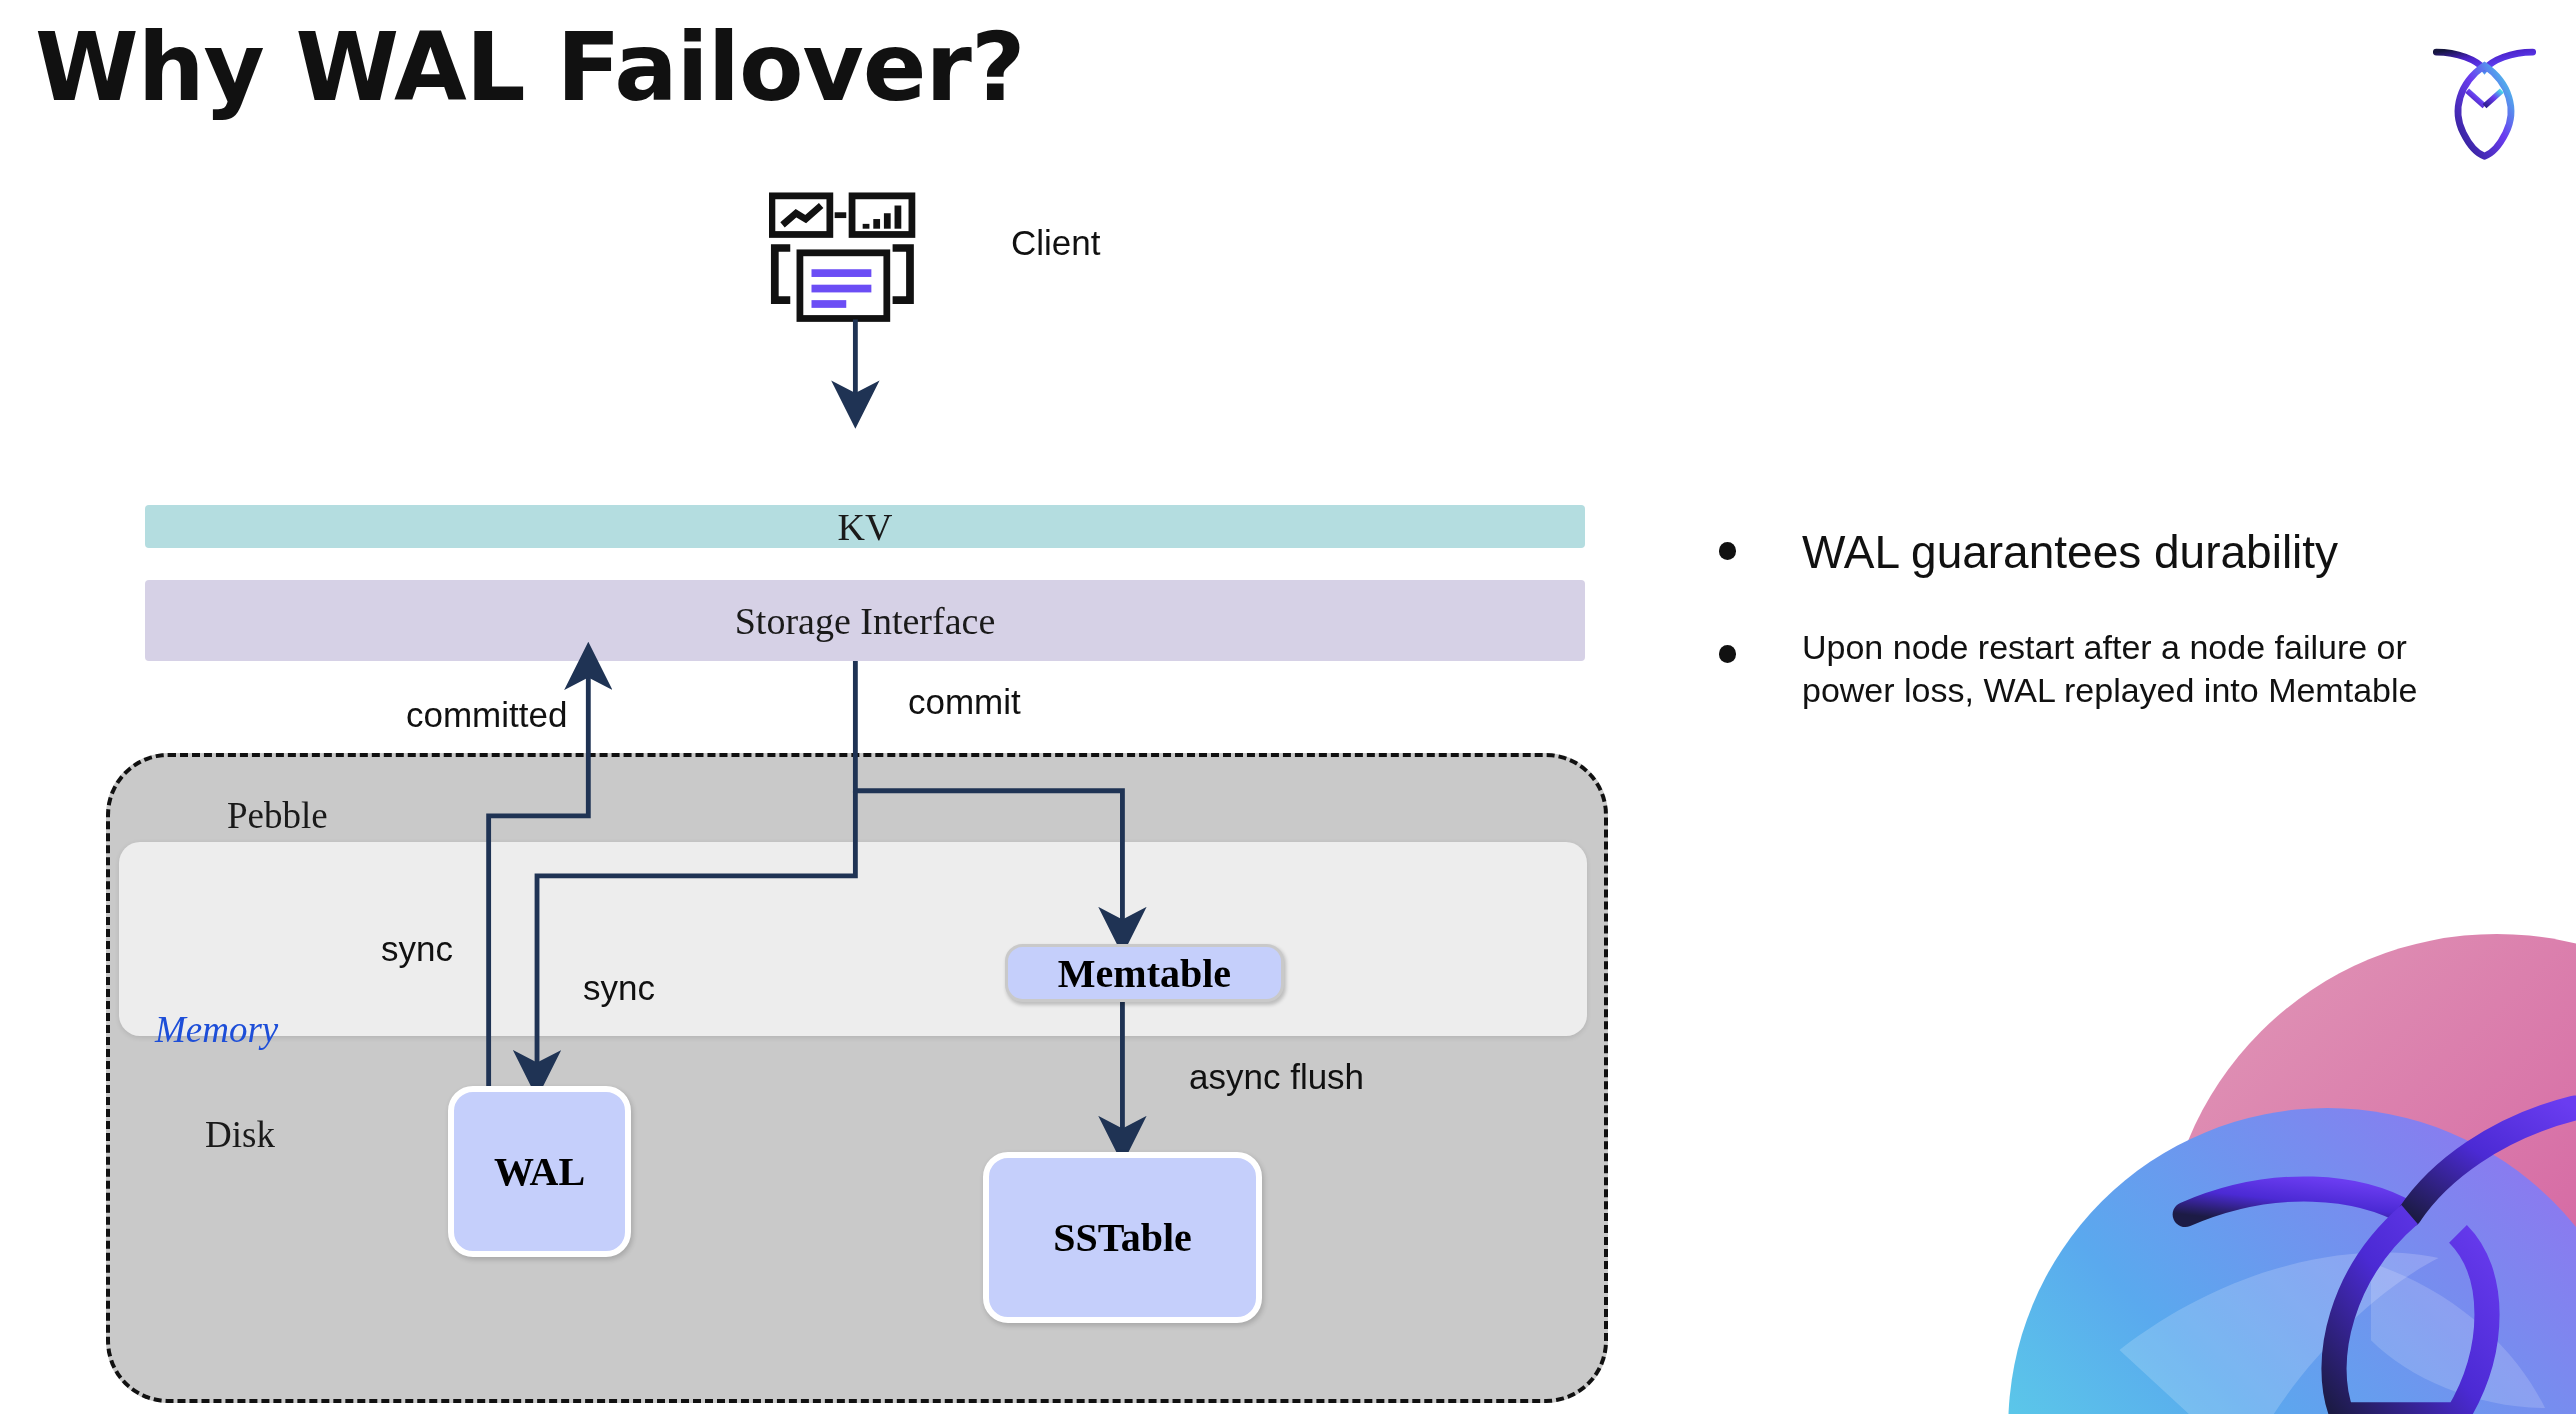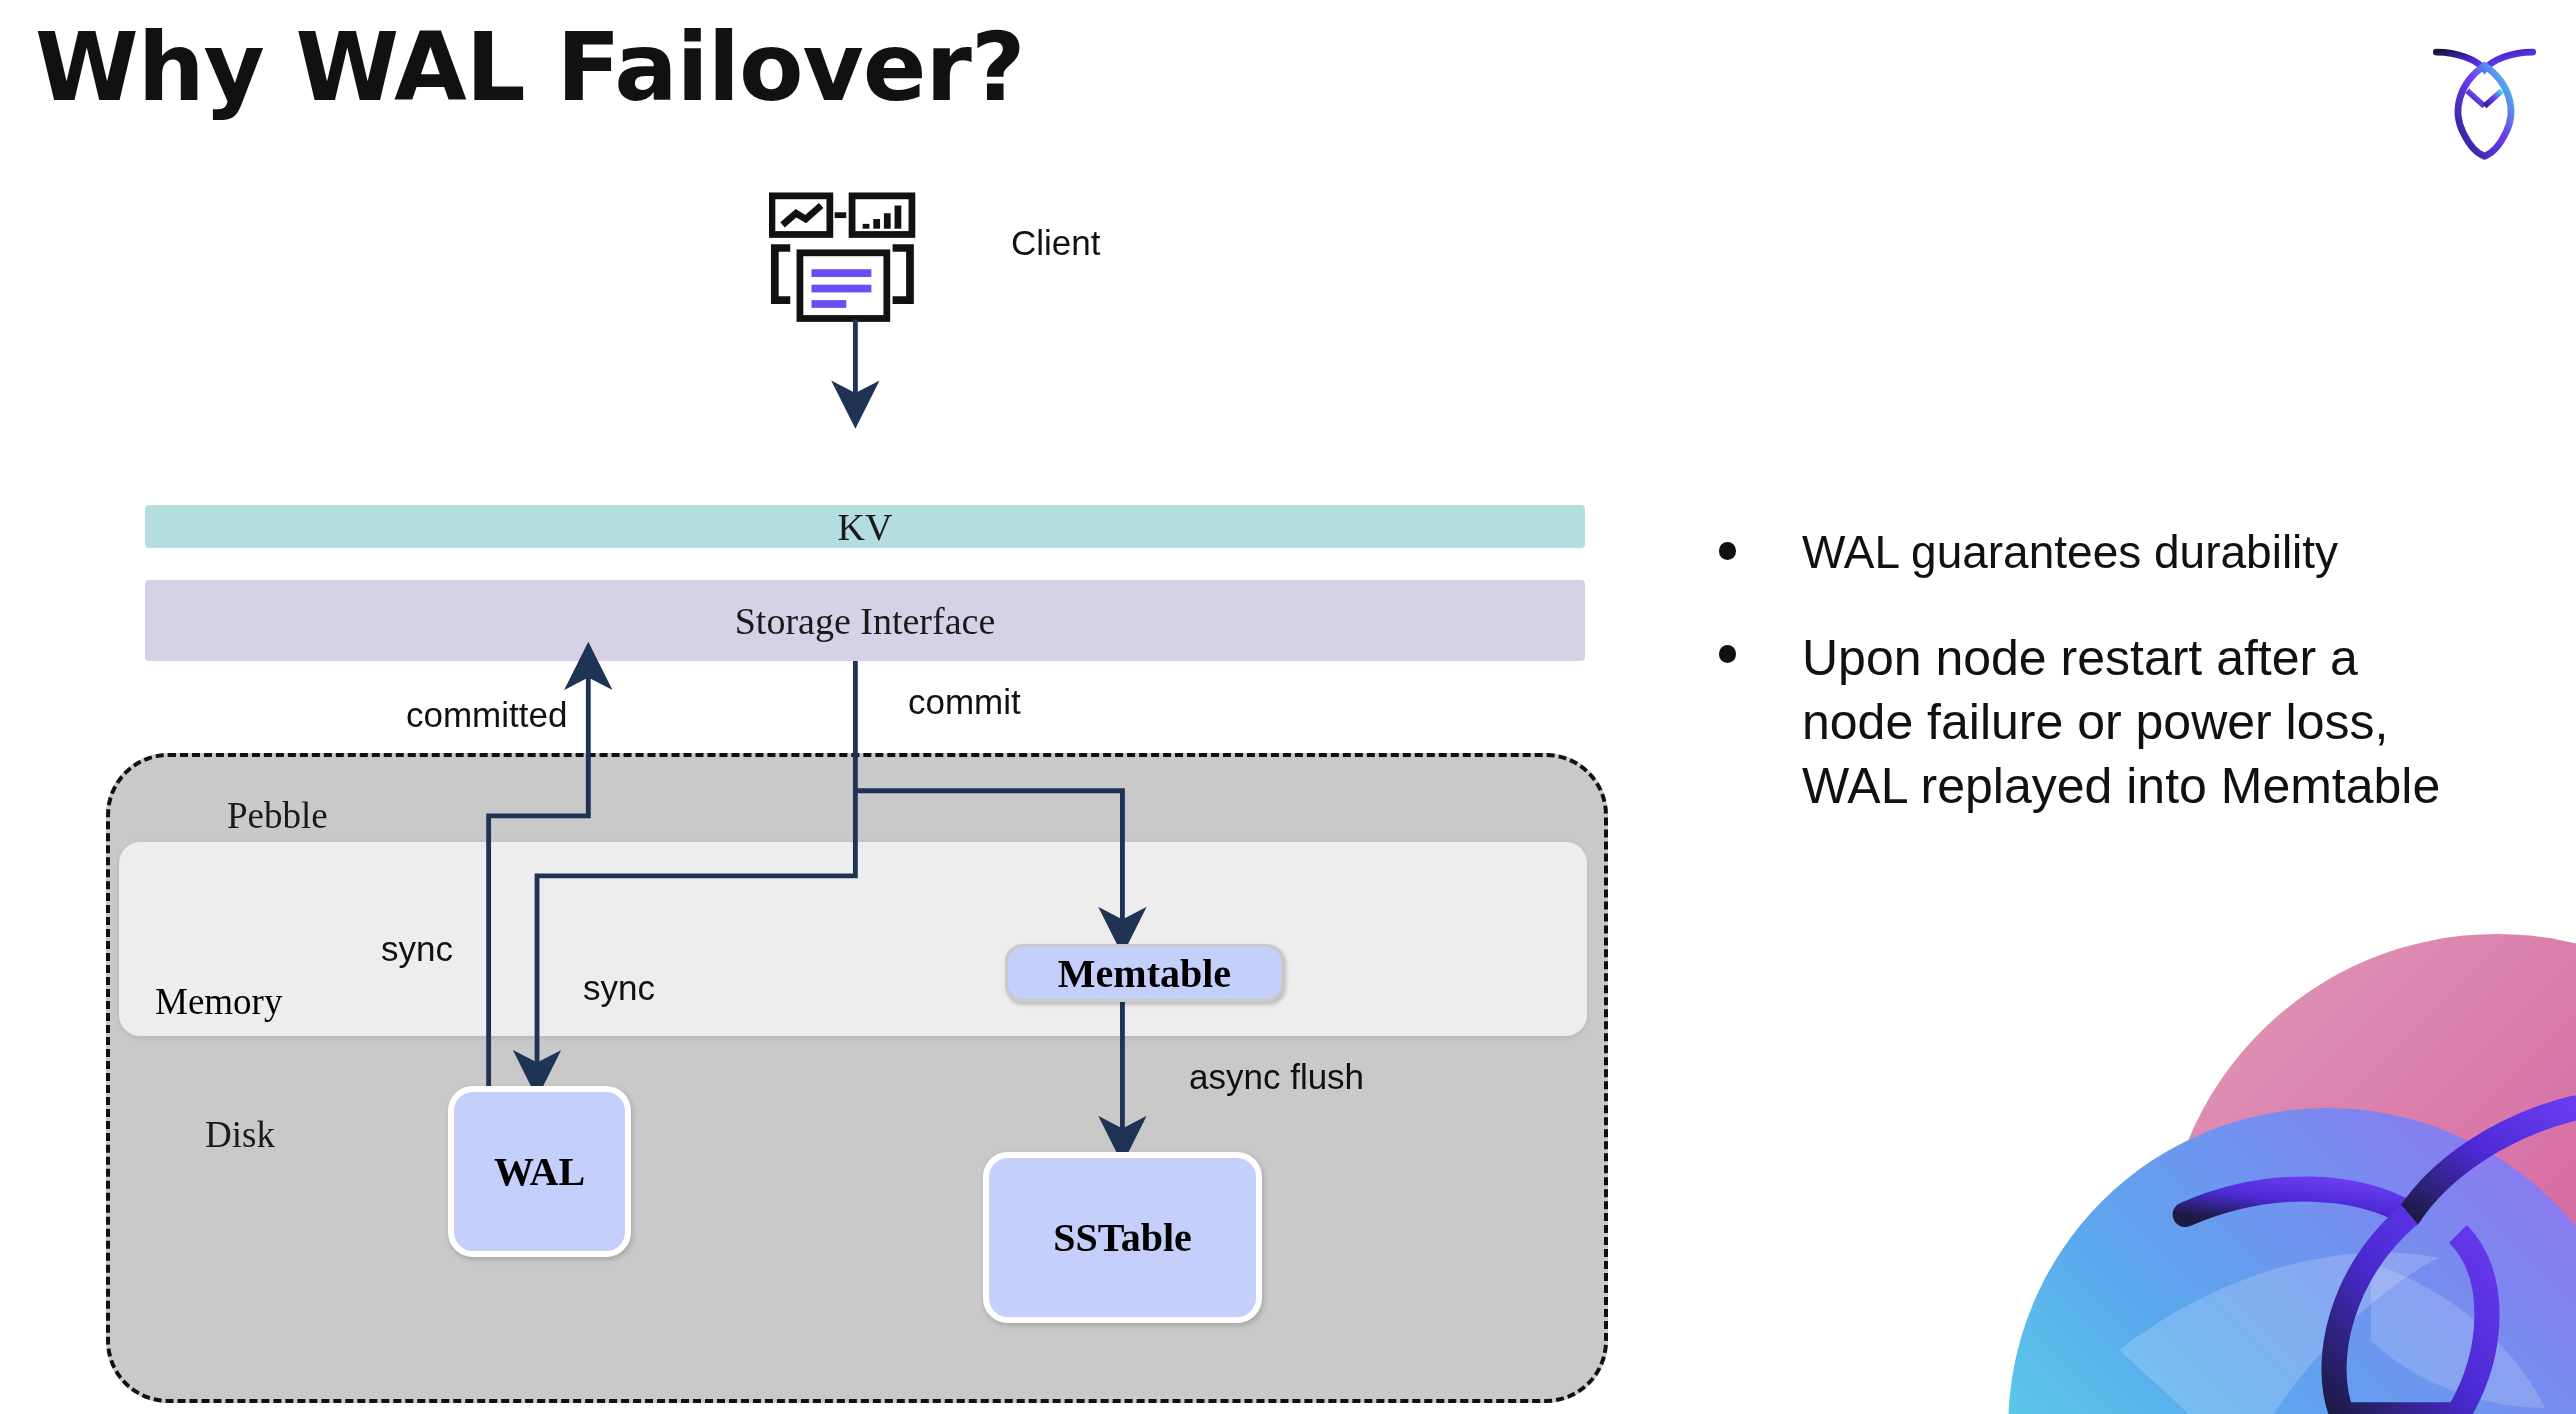--- a/index.html
+++ b/index.html
@@ -43,22 +43,22 @@
   #pebble-label{
     position:absolute;left:227px;top:794px;
     font-family:"Liberation Serif",serif;font-size:37px;color:#1a1a1a;
   }
   #memory-band{
     position:absolute;left:119px;top:842px;width:1468px;height:194px;
     background:#ededed;border-radius:21px;
     box-shadow:0 1.9px 4.8px rgba(0,0,0,.10);
   }
   #memory-label{
-    position:absolute;left:155px;top:980px;
-    font-family:"Liberation Serif",serif;font-size:37px;color:#000000;
+    position:absolute;left:155px;top:1008px;
+    font-family:"Liberation Serif",serif;font-size:37px;color:#1d4ed8;font-style:italic;
   }
   #disk-label{
     position:absolute;left:205px;top:1113px;
     font-family:"Liberation Serif",serif;font-size:37px;color:#1a1a1a;
   }
 
   
   .node-box{
     position:absolute;background:#c5cffb;
     display:flex;align-items:center;justify-content:center;
@@ -234,19 +234,19 @@
 </div>
 
 <ul id="bullet-list" style="position:absolute;left:1698px;top:523px;width:774px;margin:0;padding:0;list-style:none;">
   <li style="position:relative;padding-left:104px;margin-bottom:44px;
              font-size:46px;line-height:1.28;color:#111111;">
     <span style="position:absolute;left:21px;top:19.4px;width:17.4px;height:17.4px;
                  background:#111;border-radius:50%;"></span>
     <span>WAL guarantees durability</span>
   </li>
   <li style="position:relative;padding-left:104px;
-             font-size:50px;line-height:1.28;color:#111111;">
+             font-size:34px;line-height:1.28;color:#111111;">
     <span style="position:absolute;left:21px;top:19.4px;width:17.4px;height:17.4px;
                  background:#111;border-radius:50%;"></span>
     <span>Upon node restart after a node failure or power loss, WAL replayed into Memtable</span>
   </li>
 </ul>
 
 
 </body></html>

